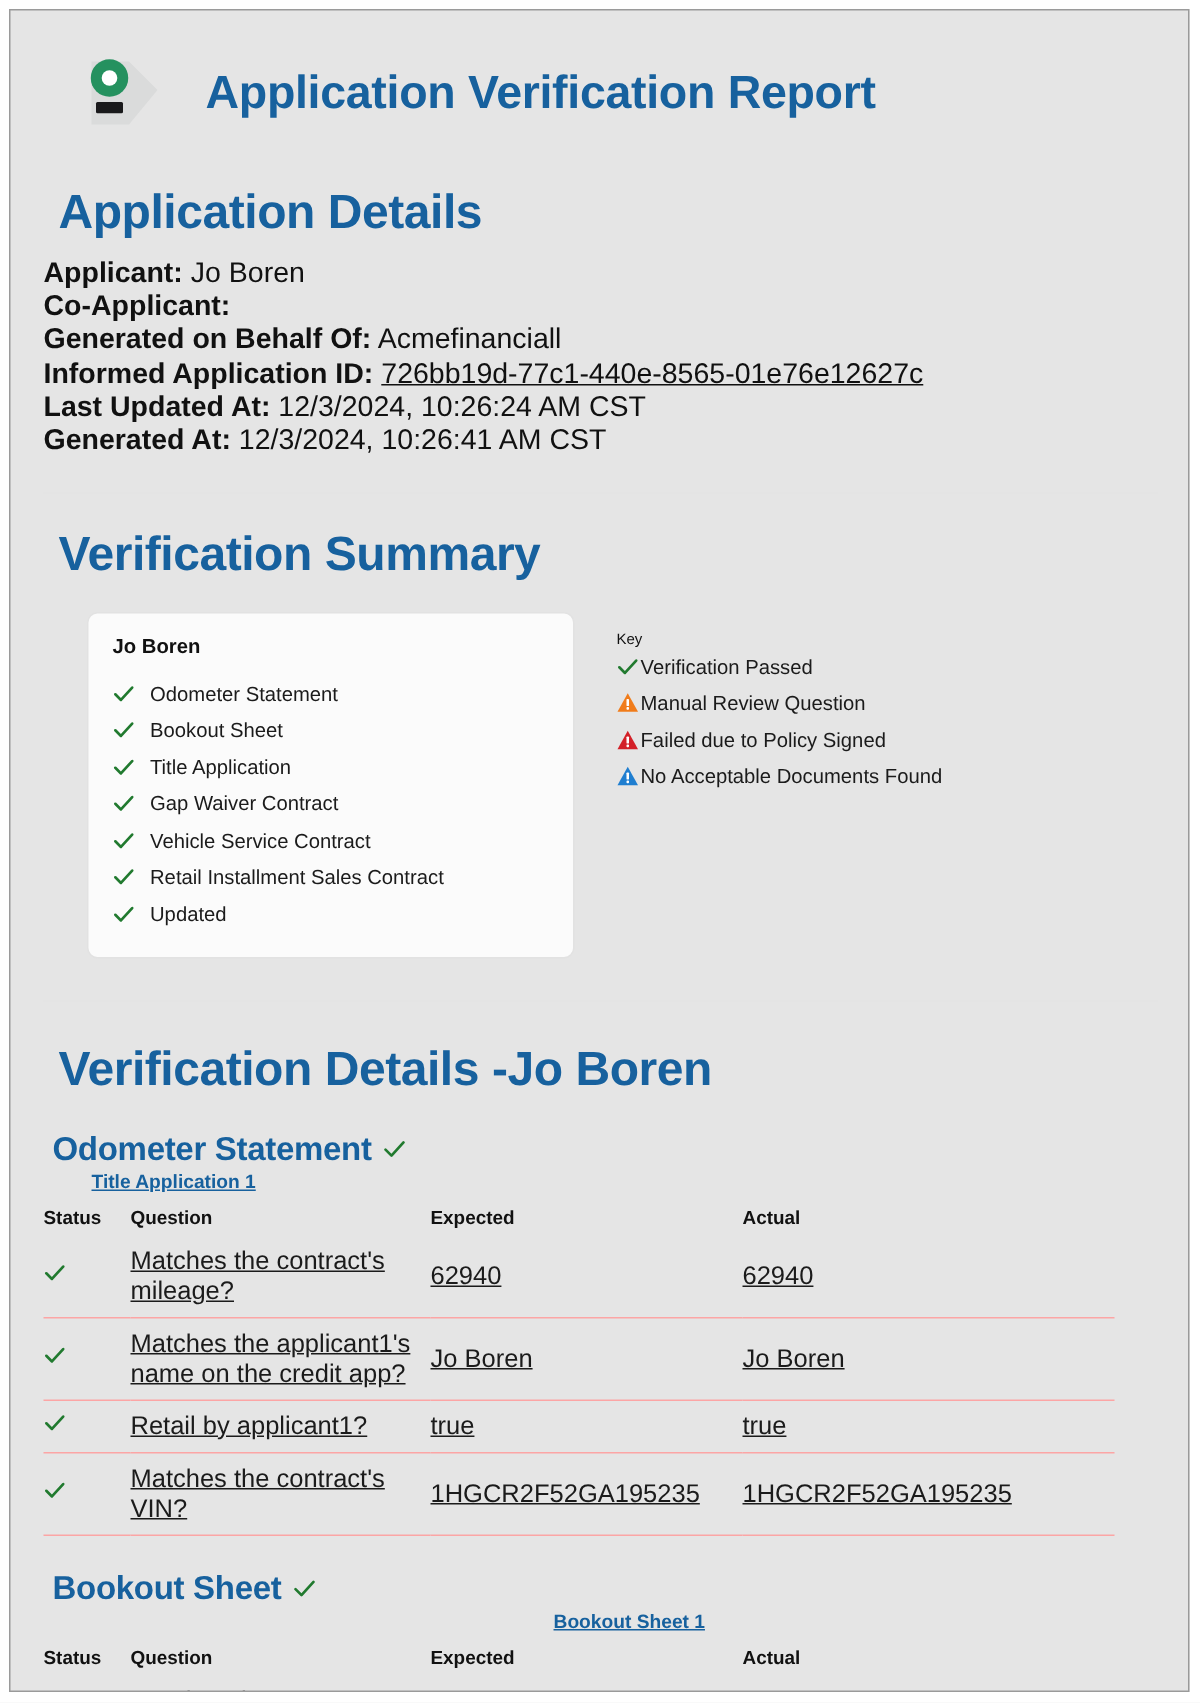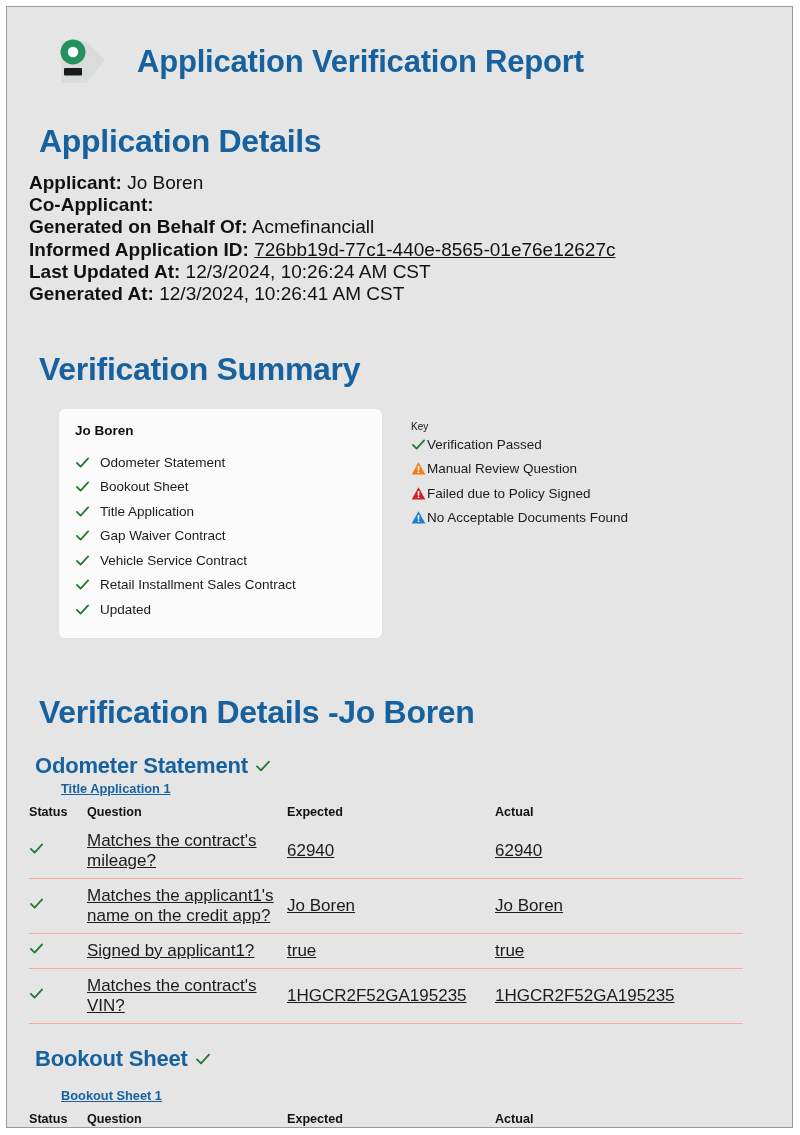--- a/index.html
+++ b/index.html
@@ -411,21 +411,21 @@
             <td>Jo Boren</td>
           </tr>
           <tr>
             <td class="c-status">
               <span class="ico ico-check">
                 <svg viewBox="0 0 16 16" width="15" height="15">
                       <path d="M2 8.4 L6 12.4 L14 3.6" fill="none" stroke="#217a2f" stroke-width="1.9" stroke-linecap="round" stroke-linejoin="round"></path>
                     </svg>
               </span>
             </td>
-            <td class="c-question">Signed by applicant1?</td>
+            <td class="c-question">Retail by applicant1?</td>
             <td>true</td>
             <td>true</td>
           </tr>
           <tr>
             <td class="c-status">
               <span class="ico ico-check">
                 <svg viewBox="0 0 16 16" width="15" height="15">
                       <path d="M2 8.4 L6 12.4 L14 3.6" fill="none" stroke="#217a2f" stroke-width="1.9" stroke-linecap="round" stroke-linejoin="round"></path>
                     </svg>
               </span>
@@ -441,21 +441,21 @@
     <div class="detail-group" style="margin-top:22px;">
       <h2 class="h2-section">
         <span>Bookout Sheet</span>
         <span class="ico ico-check">
           <svg viewBox="0 0 16 16" width="16" height="16">
                 <path d="M2 8.4 L6 12.4 L14 3.6" fill="none" stroke="#217a2f" stroke-width="1.8" stroke-linecap="round" stroke-linejoin="round"></path>
               </svg>
         </span>
       </h2>
 
-      <div style="margin-top:14px;">
+      <div style="text-align:center;">
         <a class="doc-link" href="#">Bookout Sheet 1</a>
       </div>
 
       <table class="vtable">
         <colgroup>
           <col class="col-status">
               <col class="col-question">
               <col class="col-expected">
               <col class="col-actual">
         </colgroup>

